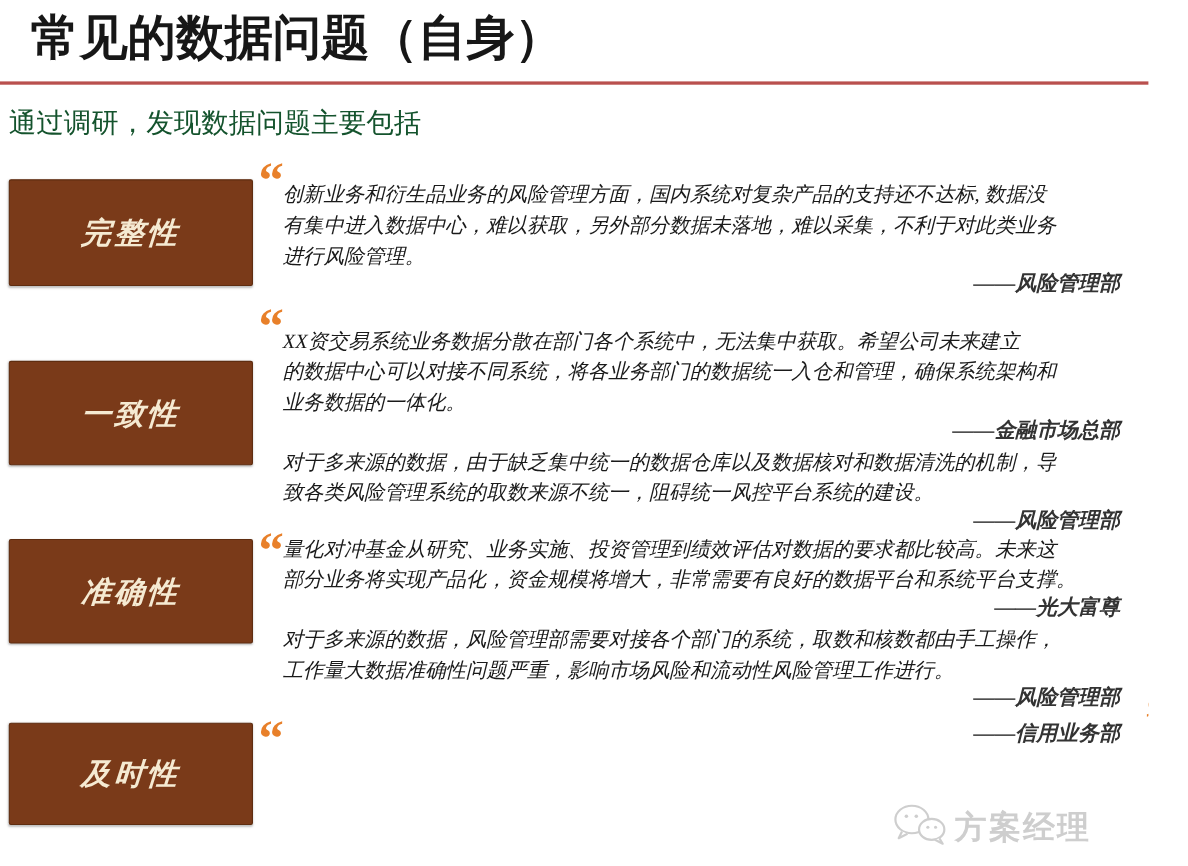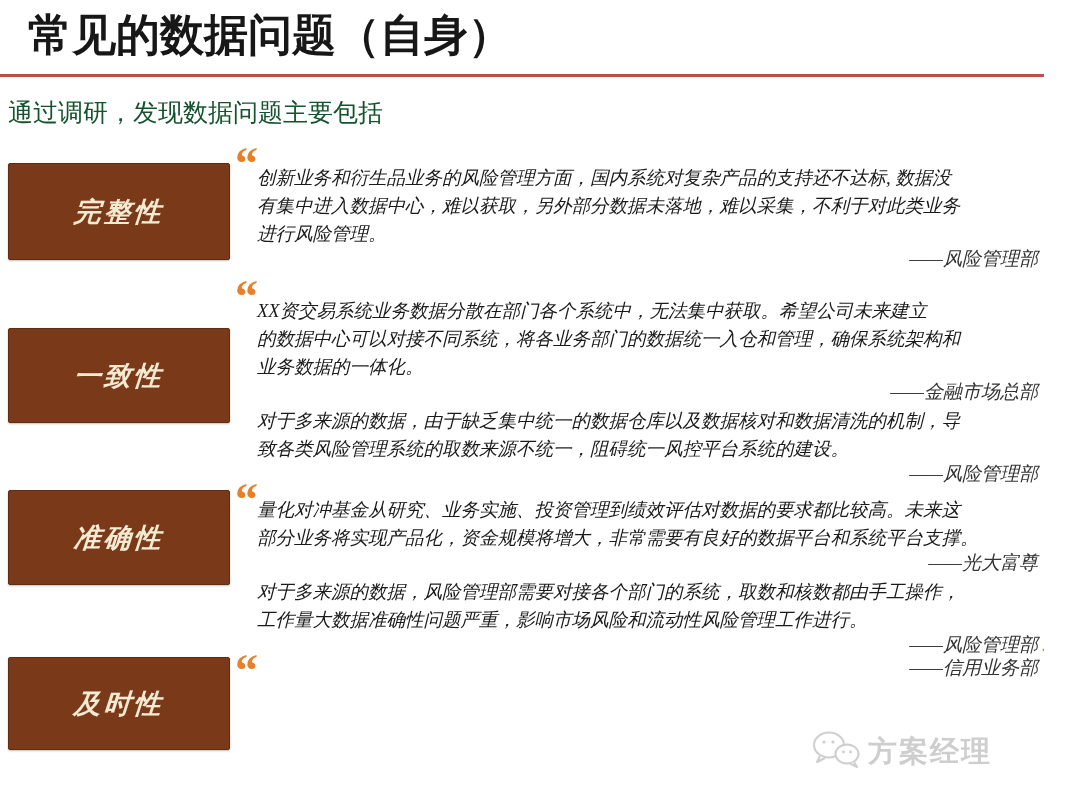--- a/index.html
+++ b/index.html
@@ -61,27 +61,27 @@
   .oq{left:0;top:-6px;}
   .cq{right:8px;bottom:-18px;}
   .s4 .cq{right:16px;bottom:6px;}
   .qt{
     margin:14px 18px 0 22px;
     font-size:18.5px;line-height:28px;
     color:#1a1a1a;white-space:pre-line;
     text-align:left;
     font-style:italic;
   }
-  .s3 .qt,.s4 .qt{margin-top:10px;}
+  .s3 .qt,.s4 .qt{margin-top:0;}
   .qt.second{margin-top:4px;}
   .attr{
-    margin:0 42px 0 0;
+    margin:0 62px 0 0;
     text-align:right;
     font-size:19px;line-height:22px;
-    font-style:italic;font-weight:400;
+    font-style:italic;font-weight:700;
     color:var(--attr-gray,#333333);
   }
   
   .watermark{
     position:absolute;right:52px;top:712px;
     display:flex;align-items:center;gap:6px;
     z-index:2;pointer-events:none;margin-top:17px;
   }
   .wm-text{
     color:var(--watermark-gray,#c9c9c9);

